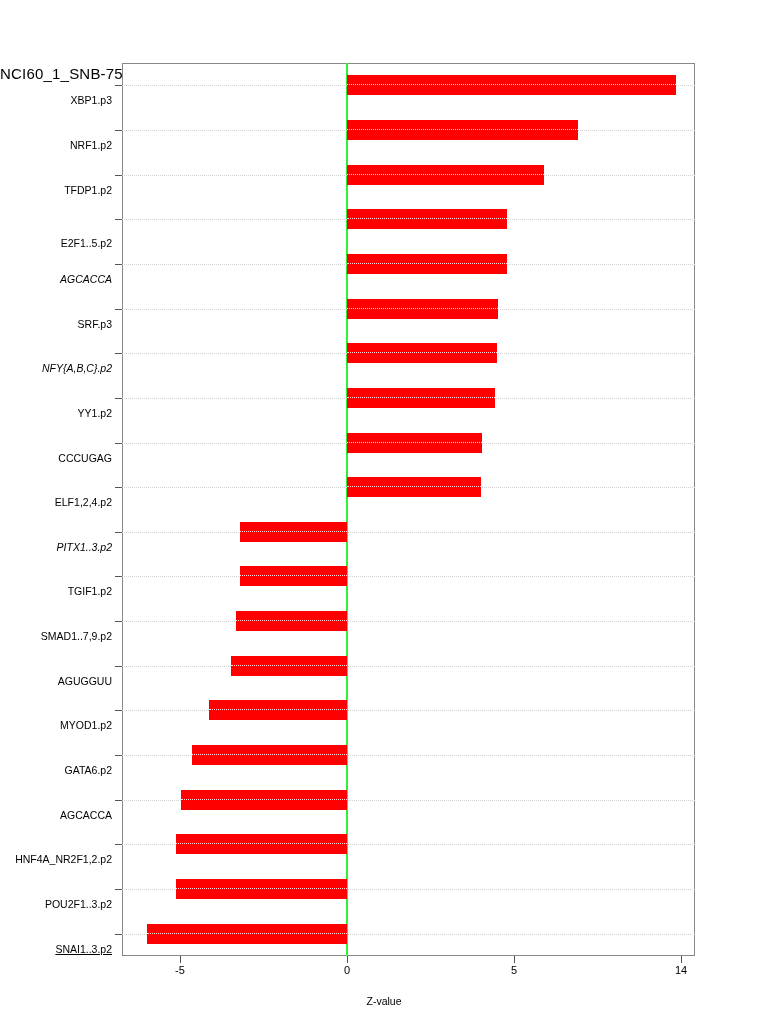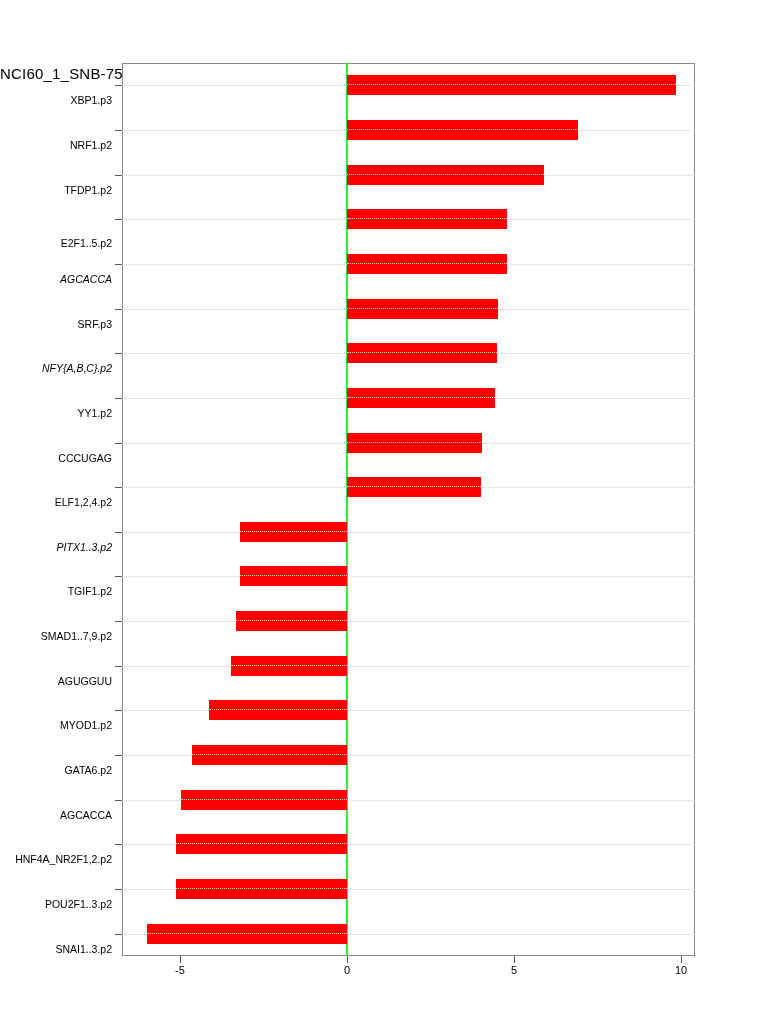--- a/index.html
+++ b/index.html
@@ -244,34 +244,35 @@
       <div class="ylabel" style="top: 480.175px;">ELF1,2,4.p2</div>
       <div class="ylabel" style="top: 524.825px; font-style: italic;">PITX1..3.p2</div>
       <div class="ylabel" style="top: 569.475px;">TGIF1.p2</div>
       <div class="ylabel" style="top: 614.125px;">SMAD1..7,9.p2</div>
       <div class="ylabel" style="top: 658.775px;">AGUGGUU</div>
       <div class="ylabel" style="top: 703.425px;">MYOD1.p2</div>
       <div class="ylabel" style="top: 748.075px;">GATA6.p2</div>
       <div class="ylabel" style="top: 792.725px;">AGCACCA</div>
       <div class="ylabel" style="top: 837.375px;">HNF4A_NR2F1,2.p2</div>
       <div class="ylabel" style="top: 882.025px;">POU2F1..3.p2</div>
-      <div class="ylabel" style="top: 926.675px;">SNAI1..3.p2</div>
+      <div class="ylabel" style="top: 926.675px; text-decoration: underline;">SNAI1..3.p2</div>
     </div>
 
   <div id="x-axis-ticks">
       <div class="xtick" style="left: 180px;"></div>
       <div class="xlabel" style="left: 160px;">-5</div>
       <div class="xtick" style="left: 347px;"></div>
       <div class="xlabel" style="left: 327px;">0</div>
       <div class="xtick" style="left: 514px;"></div>
       <div class="xlabel" style="left: 494px;">5</div>
       <div class="xtick" style="left: 681px;"></div>
-      <div class="xlabel" style="left: 661px;">10</div>
+      <div class="xlabel" style="left: 661px;">14</div>
     </div>
 
+  <div id="x-axis-title">Z-value</div>
 
 <div class="ytick" style="top: 85px;"></div>
     <div class="ytick" style="top: 130px;"></div>
     <div class="ytick" style="top: 175px;"></div>
     <div class="ytick" style="top: 219px;"></div>
     <div class="ytick" style="top: 264px;"></div>
     <div class="ytick" style="top: 309px;"></div>
     <div class="ytick" style="top: 353px;"></div>
     <div class="ytick" style="top: 398px;"></div>
     <div class="ytick" style="top: 443px;"></div>

